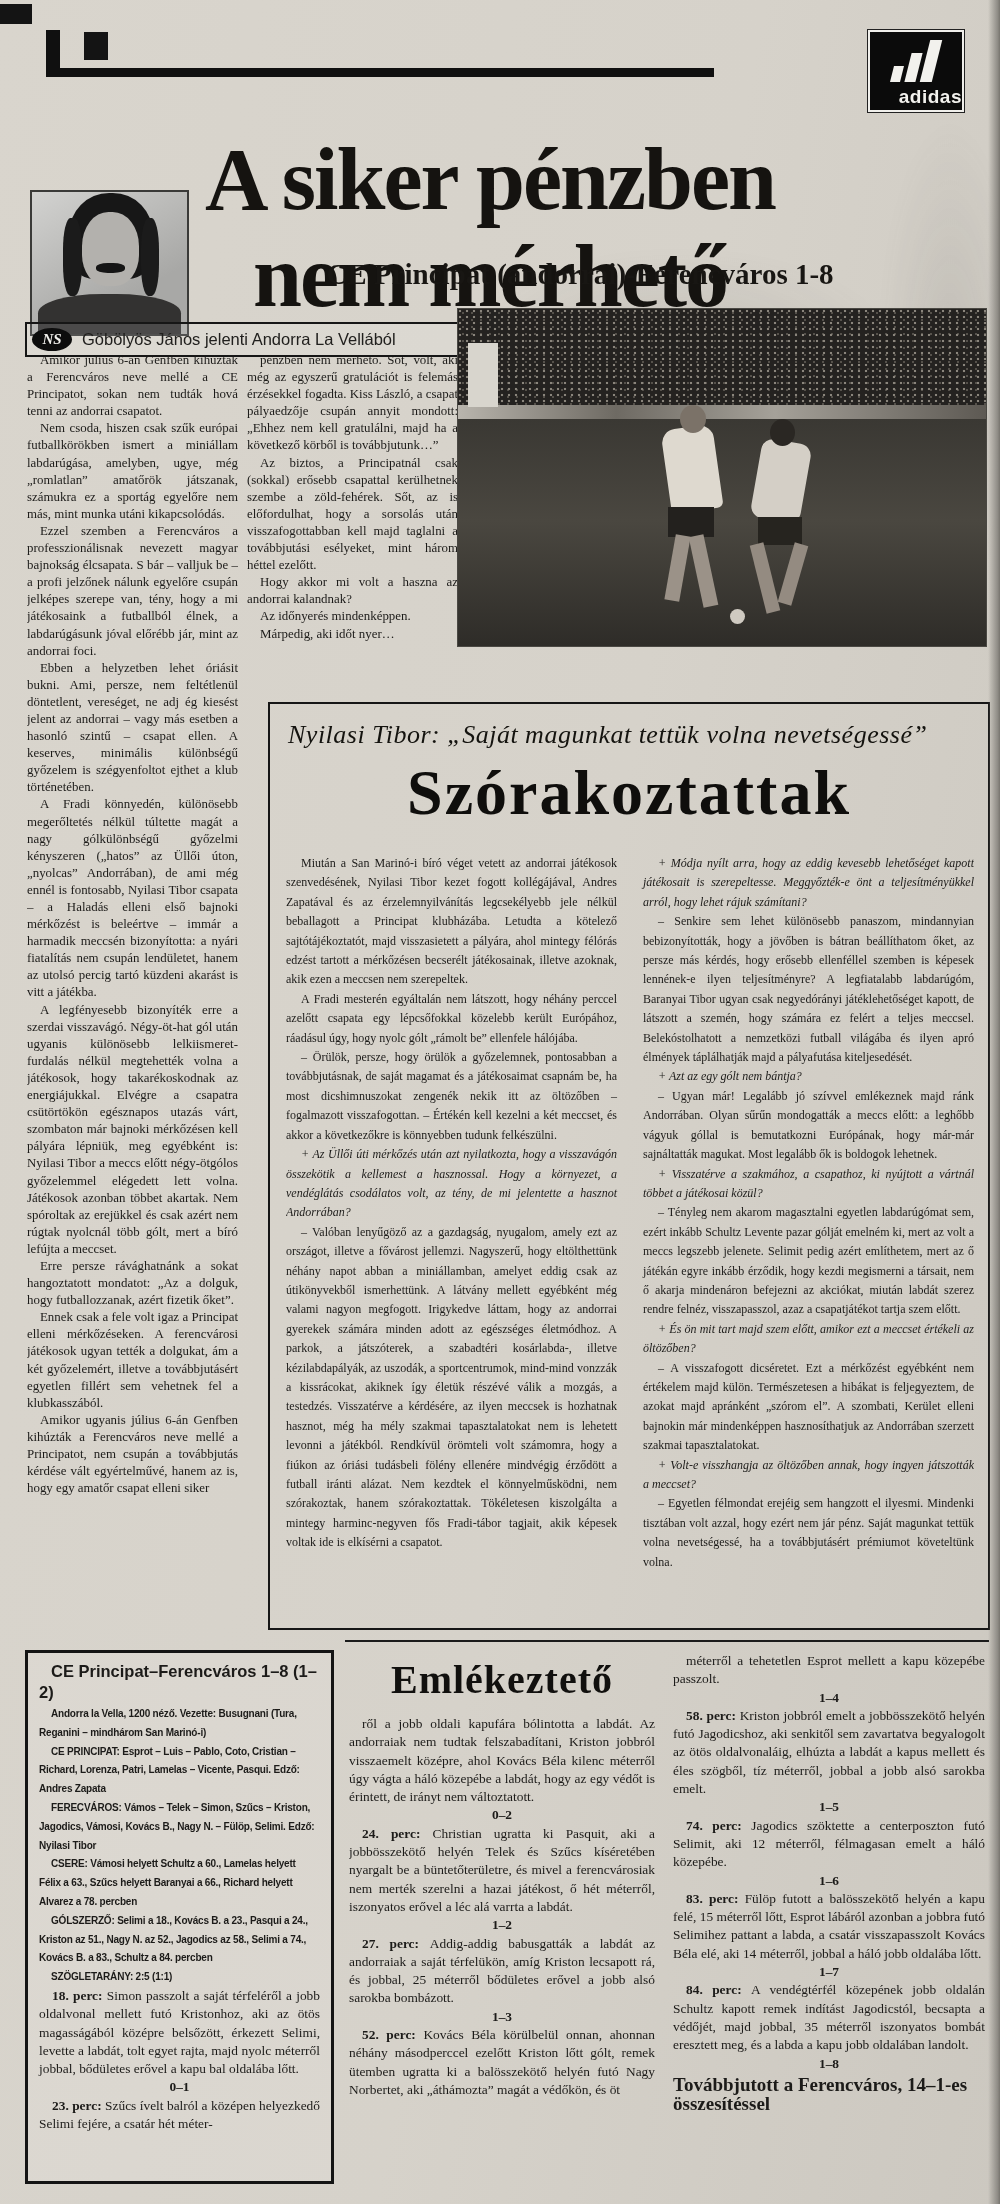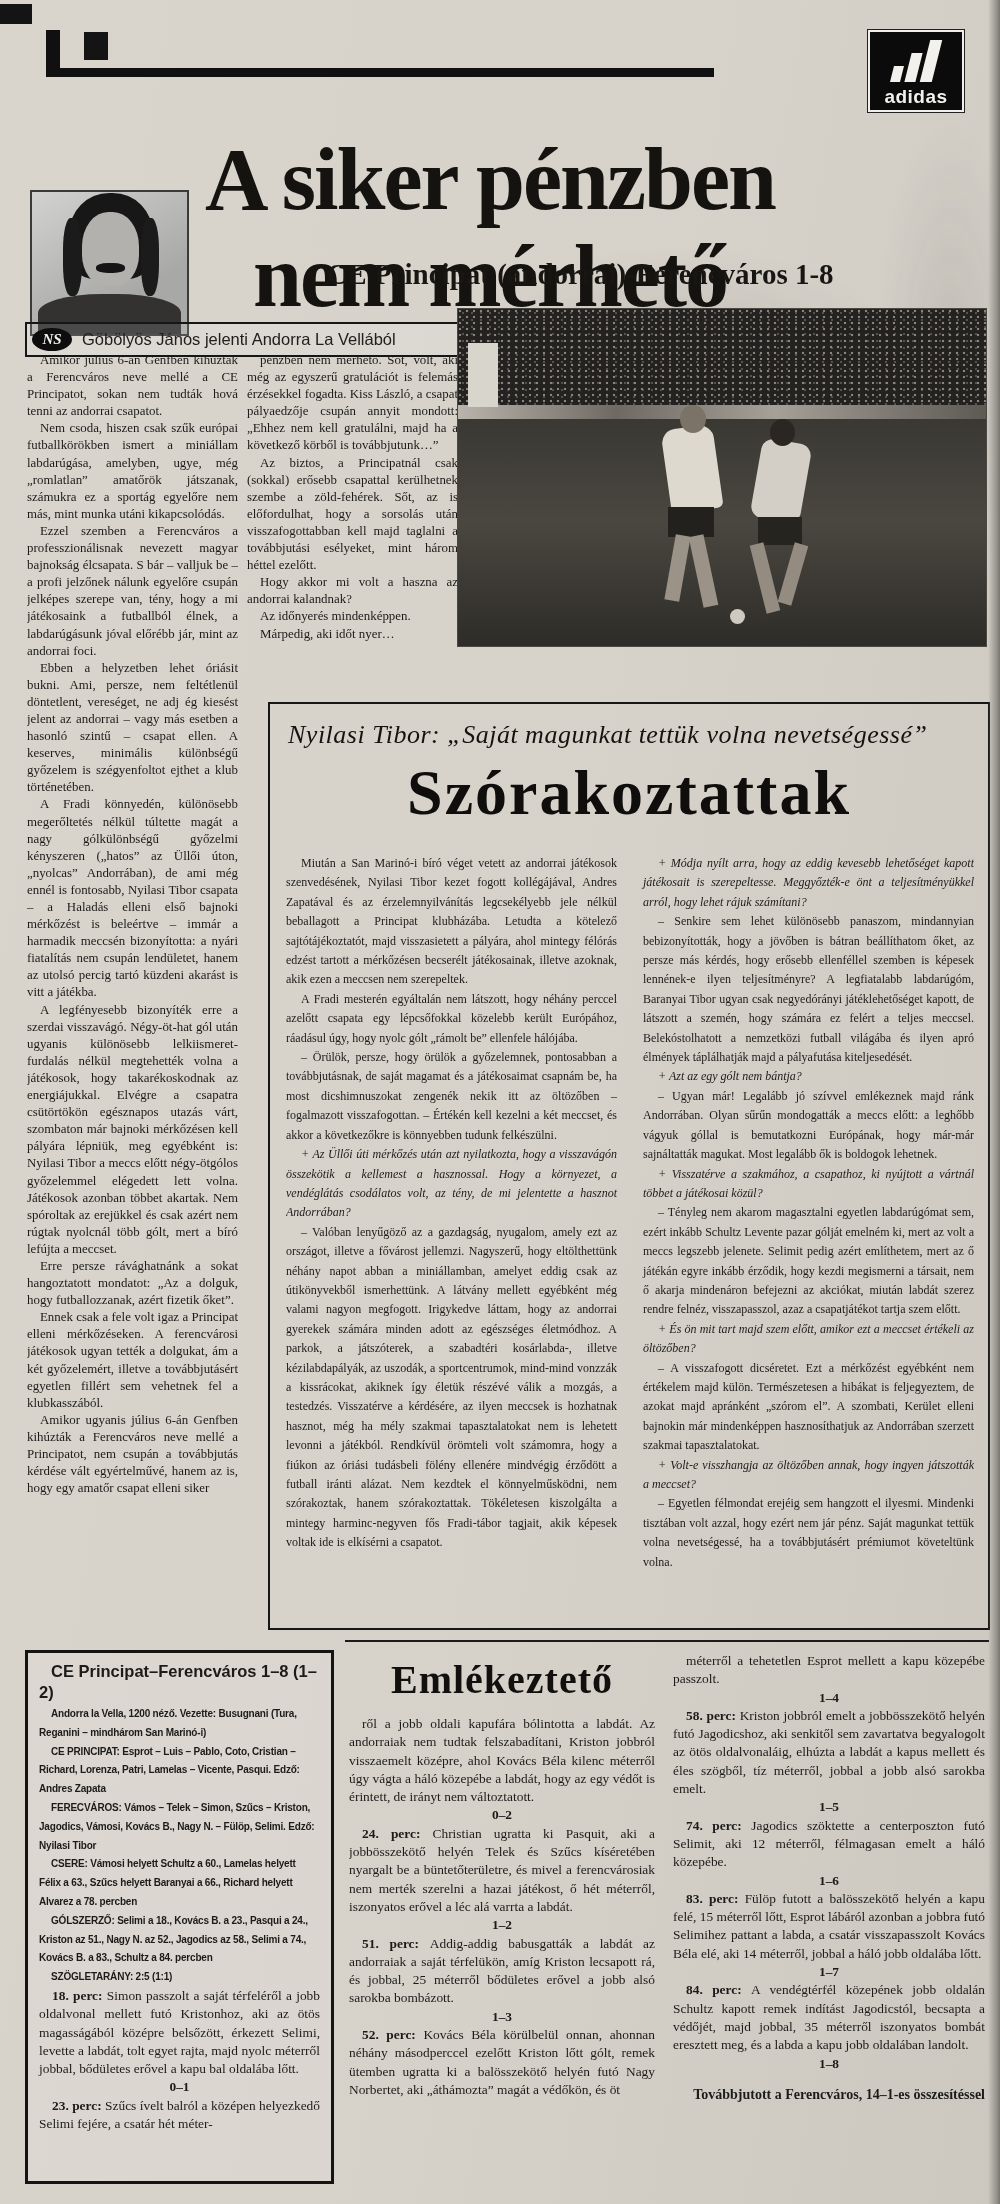--- a/index.html
+++ b/index.html
@@ -25,21 +25,21 @@
     font-size:27px;color:#f4f2ee;letter-spacing:.5px;
     text-shadow:2px 2px 0 #1c1c1c,-1px -1px 0 #3a3a3a,1px -1px 0 #2a2a2a,-1px 1px 0 #2a2a2a;}
 
   
   .adidas{position:absolute;left:868px;top:30px;width:92px;height:78px;background:#0b0b0b;border:2px solid #f0efeb;box-shadow:0 0 0 1px #222;}
   .adidas .bars{position:absolute;left:18px;top:6px;width:58px;height:44px;overflow:hidden;}
   .adidas .bar{position:absolute;bottom:0;background:#f2f1ed;transform:skewX(-14deg);}
   .adidas .b1{left:4px;width:10px;height:16px;}
   .adidas .b2{left:20px;width:11px;height:29px;}
   .adidas .b3{left:37px;width:12px;height:42px;}
-  .adidas .word{position:absolute;left:0;right:0;bottom:2px;text-align:center;
+  .adidas .word{position:absolute;left:0;right:0;bottom:2px;text-align:right;
     font-family:"Liberation Sans",sans-serif;font-weight:bold;font-size:19px;color:#f2f1ed;letter-spacing:.5px;}
 
   
   .headline{position:absolute;left:95px;top:72px;width:790px;text-align:center;
     font-weight:bold;font-size:88px;line-height:97px;letter-spacing:-2px;color:#151310;}
   .subhead{position:absolute;left:255px;top:258px;width:650px;text-align:center;
     font-weight:bold;font-size:29px;color:#181613;}
 
   
   .portrait{position:absolute;left:30px;top:190px;width:155px;height:142px;border:2px solid #3a3a38;
@@ -100,21 +100,21 @@
   .rule-bottom{position:absolute;left:345px;top:1640px;width:644px;height:2px;background:#1b1b1b;}
 
   
   .mbox{position:absolute;left:25px;top:1650px;width:309px;height:534px;border:3px solid #141414;
     background:rgba(255,255,255,.10);box-sizing:border-box;padding:8px 11px;}
   .mbox .title{font-family:"Liberation Sans",sans-serif;font-weight:bold;font-size:16.5px;line-height:21px;text-indent:12px;margin:0 0 2px;}
   .mbox p.info{font-family:"Liberation Sans",sans-serif;font-weight:bold;font-size:10px;line-height:18.8px;margin:0;text-indent:12px;text-align:left;letter-spacing:-.2px;}
   .entries p{margin:0;text-indent:13px;text-align:justify;font-size:13.4px;line-height:18.3px;}
   .entries p b{font-weight:bold;}
   .entries p.score{text-align:center;text-indent:0;font-weight:bold;}
-  .entries p.end{text-align:right;text-indent:0;font-weight:bold;font-size:14px;line-height:19.5px;margin-top:12px;}
+  .entries p.end{text-align:left;text-indent:0;font-weight:bold;font-size:19px;line-height:19.5px;margin-top:2px;}
 
   
   .reminder{position:absolute;left:349px;top:1652px;width:306px;height:548px;overflow:hidden;}
   .reminder .rhead{text-align:center;font-weight:bold;font-size:40px;letter-spacing:1px;margin:4px 0 12px;color:#11100e;}
   .closing{position:absolute;left:673px;top:1652px;width:312px;height:548px;overflow:hidden;}
 </style>
 </head>
 <body>
 
 <div class="page">
@@ -237,21 +237,21 @@
       </div>
   </div>
 
   <div class="reminder">
     <div class="rhead">Emlékeztető</div>
     <div class="entries">
         <p class="">ről a jobb oldali kapufára bólintotta a labdát. Az andorraiak nem tudtak felszabadítani, Kriston jobbról visszaemelt középre, ahol Kovács Béla kilenc méterről úgy vágta a háló közepébe a labdát, hogy az egy védőt is érintett, de irányt nem változtatott.</p>
         <p class="score">0–2</p>
         <p class=""><b>24. perc: </b>Christian ugratta ki Pasquit, aki a jobbösszekötő helyén Telek és Szűcs kíséretében nyargalt be a büntetőterületre, és mivel a ferencvárosiak nem merték szerelni a hazai játékost, ő hét méterről, iszonyatos erővel a léc alá varrta a labdát.</p>
         <p class="score">1–2</p>
-        <p class=""><b>51. perc: </b>Addig-addig babusgatták a labdát az andorraiak a saját térfelükön, amíg Kriston lecsapott rá, és jobbal, 25 méterről bődületes erővel a jobb alsó sarokba bombázott.</p>
+        <p class=""><b>27. perc: </b>Addig-addig babusgatták a labdát az andorraiak a saját térfelükön, amíg Kriston lecsapott rá, és jobbal, 25 méterről bődületes erővel a jobb alsó sarokba bombázott.</p>
         <p class="score">1–3</p>
         <p class=""><b>52. perc: </b>Kovács Béla körülbelül onnan, ahonnan néhány másodperccel ezelőtt Kriston lőtt gólt, remek ütemben ugratta ki a balösszekötő helyén futó Nagy Norbertet, aki „áthámozta” magát a védőkön, és öt</p>
       </div>
   </div>
 
   <div class="closing entries">
       <p class="">méterről a tehetetlen Esprot mellett a kapu közepébe passzolt.</p>
       <p class="score">1–4</p>
       <p class=""><b>58. perc: </b>Kriston jobbról emelt a jobbösszekötő helyén futó Jagodicshoz, aki senkitől sem zavartatva begyalogolt az ötös oldalvonaláig, elhúzta a labdát a kapus mellett és éles szögből, tíz méterről, jobbal a jobb alsó sarokba emelt.</p>
       <p class="score">1–5</p>

